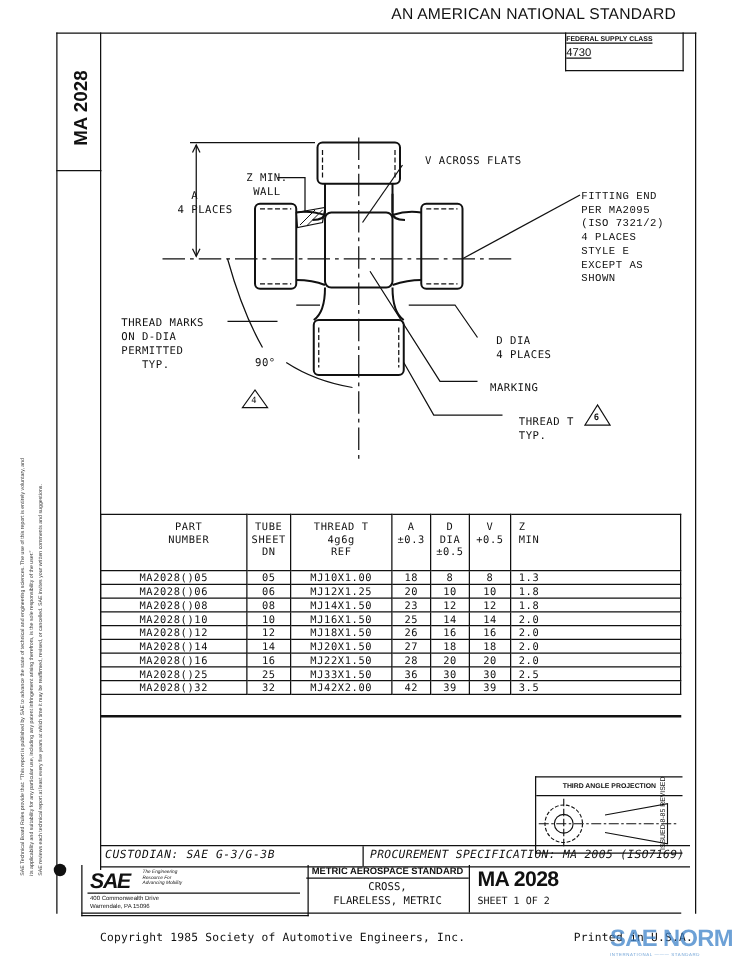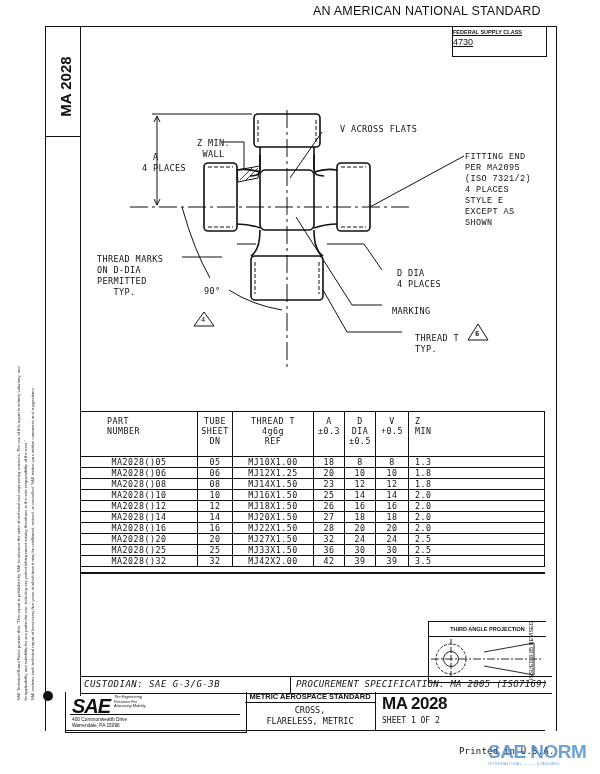--- a/index.html
+++ b/index.html
@@ -20,34 +20,34 @@
     .legal-dot { left: 43px; top: 691px; width: 10px; height: 10px; background: #111; border-radius: 50%; }
 
     .drawing { left: 82px; top: 100px; width: 460px; height: 305px; }
     .lbl { position: absolute; font-size: 8.5px; line-height: 11px; letter-spacing: 0.4px; white-space: pre; }
 
     table.parts { position: absolute; left: 80px; top: 411px; width: 465px; border-collapse: collapse; font-size: 8.3px; letter-spacing: 0.5px; }
     table.parts th, table.parts td { border: 1px solid #111; padding: 0 2px; text-align: center; font-weight: normal; }
     table.parts th { height: 40px; vertical-align: top; padding-top: 4px; line-height: 10px; }
     table.parts td { height: 10px; line-height: 10px; }
     table.parts td.z, table.parts th.z { text-align: left; padding-left: 6px; }
-    table.parts th.pn { text-align: left; padding-left: 26px; }
+    table.parts th.pn { text-align: center; padding-left: 26px; }
     .table-bottom { left: 80px; top: 572px; width: 465px; border-top: 2px solid #111; }
 
     .tap-box { left: 428px; top: 621px; width: 117px; height: 60px; border: 1.2px solid #111; border-right: none; }
     .tap-title { height: 14px; border-bottom: 1px solid #111; font-size: 5.5px; font-weight: bold; text-align: center; line-height: 14px; font-family: "Liberation Sans", sans-serif; }
     .issued { left: 528px; top: 560px; width: 120px; transform: rotate(-90deg); transform-origin: left top; font-size: 5.5px; font-family: "Liberation Sans", sans-serif; white-space: nowrap; }
 
     .title-block { left: 80px; top: 676px; width: 465px; height: 54px; }
     .tb-row1 { position: absolute; left: 0; top: 0; width: 472px; height: 16px; border-top: 1.3px solid #111; border-bottom: 1.3px solid #111; font-style: italic; }
     .tb-custodian { position: absolute; left: 4px; top: 2px; font-size: 9px; letter-spacing: 0.5px; }
     .tb-divider1 { position: absolute; left: 210px; top: 0; height: 16px; border-left: 1.3px solid #111; }
     .tb-proc { position: absolute; left: 216px; top: 2px; font-size: 9px; letter-spacing: 0.3px; white-space: nowrap; }
     .tb-logo-box { position: absolute; left: -15px; top: 16px; width: 180px; height: 40px; border: 1.3px solid #111; border-top: none; }
-    .sae-logo { position: absolute; left: 6px; top: 3px; font-size: 20px; font-weight: bold; font-style: italic; font-family: "Liberation Sans", sans-serif; letter-spacing: -1px; }
+    .sae-logo { position: absolute; left: 6px; top: 3px; font-size: 17px; font-weight: bold; font-style: italic; font-family: "Liberation Sans", sans-serif; letter-spacing: -1px; }
     .sae-tag { position: absolute; left: 48px; top: 3px; font-size: 3.8px; line-height: 4.5px; font-style: italic; font-family: "Liberation Sans", sans-serif; }
     .sae-rule { position: absolute; left: 4px; top: 22px; width: 170px; border-top: 1px solid #111; }
     .sae-addr { position: absolute; left: 6px; top: 25px; font-size: 4.8px; line-height: 6px; font-family: "Liberation Sans", sans-serif; }
     .tb-mid { position: absolute; left: 165px; top: 16px; width: 130px; height: 38px; border-right: 1.3px solid #111; }
     .tb-std { position: absolute; left: 0; top: 0; width: 130px; height: 10px; border-bottom: 1px solid #111; font-size: 7.5px; font-weight: bold; text-align: center; line-height: 10px; font-family: "Liberation Sans", sans-serif; white-space: nowrap; }
     .tb-t1 { position: absolute; left: 0; top: 13px; width: 130px; text-align: center; font-size: 8.5px; }
     .tb-t2 { position: absolute; left: 0; top: 24px; width: 130px; text-align: center; font-size: 8.5px; }
     .tb-docnum { position: absolute; left: 302px; top: 18px; font-size: 17px; font-weight: bold; font-family: "Liberation Sans", sans-serif; letter-spacing: -0.5px; }
     .tb-sheet { position: absolute; left: 302px; top: 40px; font-size: 8px; }
     .tb-bottom { left: 65px; top: 730px; width: 480px; border-top: 1.3px solid #111; }
@@ -251,29 +251,20 @@
     <tr>
         <td>MA2028()16</td>
         <td>16</td>
         <td>MJ22X1.50</td>
         <td>28</td>
         <td>20</td>
         <td>20</td>
         <td class="z">2.0</td>
       </tr>
     <tr>
-        <td>MA2028()20</td>
-        <td>20</td>
-        <td>MJ27X1.50</td>
-        <td>32</td>
-        <td>24</td>
-        <td>24</td>
-        <td class="z">2.5</td>
-      </tr>
-    <tr>
         <td>MA2028()25</td>
         <td>25</td>
         <td>MJ33X1.50</td>
         <td>36</td>
         <td>30</td>
         <td>30</td>
         <td class="z">2.5</td>
       </tr>
     <tr>
         <td>MA2028()32</td>
@@ -323,16 +314,17 @@
     <div class="tb-std">METRIC AEROSPACE STANDARD</div>
     <div class="tb-t1">CROSS,</div>
     <div class="tb-t2">FLARELESS, METRIC</div>
   </div>
   <div class="tb-docnum">MA 2028</div>
   <div class="tb-sheet">SHEET 1 OF 2</div>
 </div>
 <div class="abs tb-bottom"></div>
 
 <div class="abs copyright">
+  <div>Copyright 1985 Society of Automotive Engineers, Inc.</div>
 </div>
 <div class="abs printed">Printed in U.S.A.</div>
 <div class="abs watermark">SAE NORM</div>
 <div class="abs watermark-sub">INTERNATIONAL ——— STANDARD</div>
 
 </body></html>

